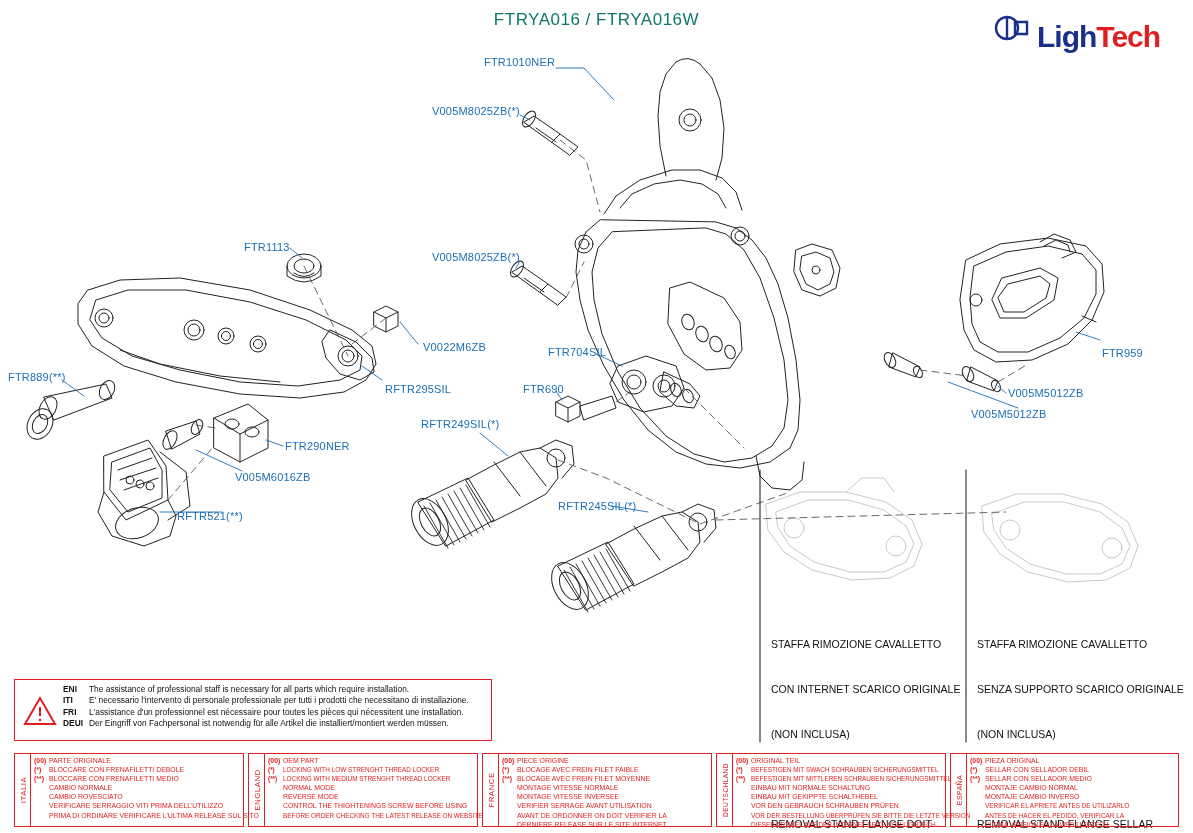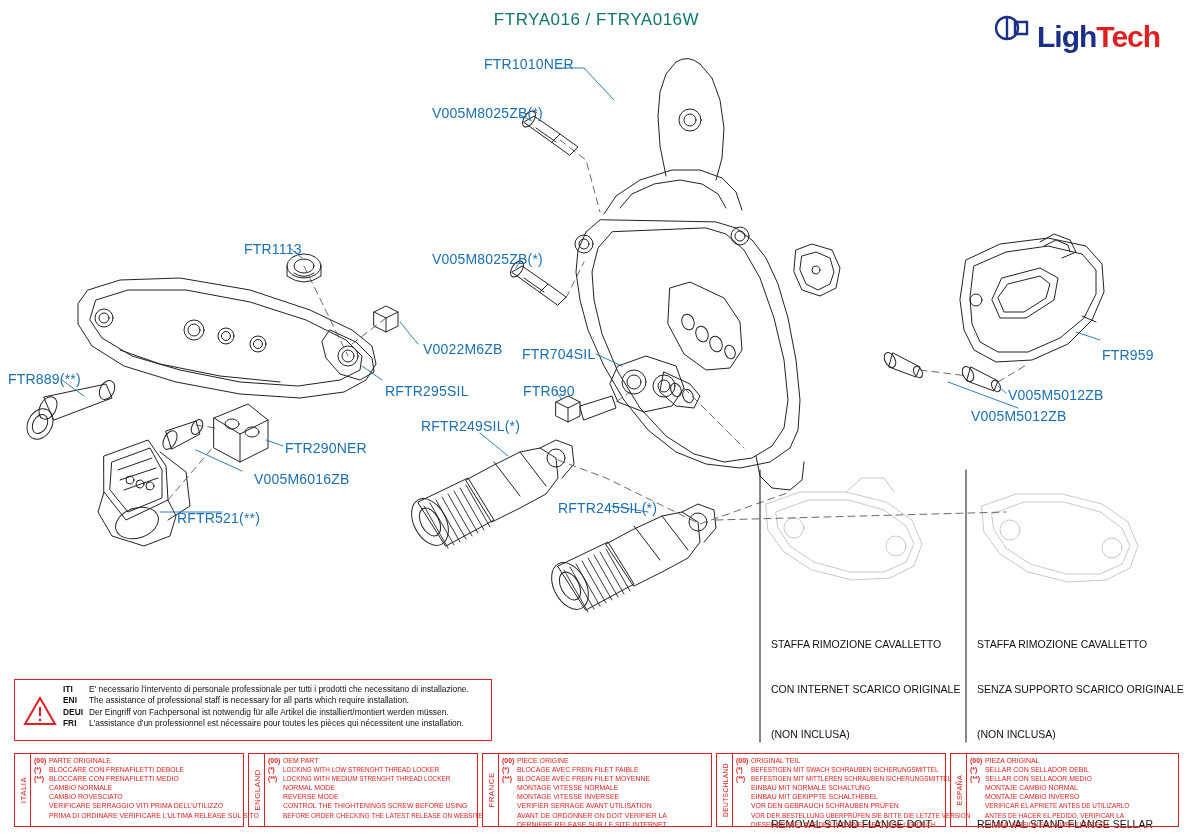--- a/index.html
+++ b/index.html
@@ -20,21 +20,21 @@
   
   .logo{position:absolute;right:20px;top:14px;width:180px;height:44px;}
   .logo-text{
     position:absolute;left:44px;top:6px;font-size:30px;font-weight:bold;
     color:#1b2f8a;letter-spacing:-1px;font-family:"Liberation Sans",sans-serif;
   }
   .logo-text .t{color:#e02020;}
 
   
   .lbl{
-    position:absolute;font-size:14px;color:#1b6fb5;white-space:nowrap;
+    position:absolute;font-size:11px;color:#1b6fb5;white-space:nowrap;
     letter-spacing:.2px;
   }
 
   
   .blk-text{
     position:absolute;font-size:10.5px;color:#111;line-height:15px;white-space:pre;
   }
 
   
   .warnbox{
@@ -344,23 +344,23 @@
   </div>
 
   <div class="lbl" style="left:484px;top:56px">FTR1010NER</div>
   <div class="lbl" style="left:432px;top:105px">V005M8025ZB(*)</div>
   <div class="lbl" style="left:432px;top:251px">V005M8025ZB(*)</div>
   <div class="lbl" style="left:244px;top:241px">FTR1113</div>
   <div class="lbl" style="left:423px;top:341px">V0022M6ZB</div>
   <div class="lbl" style="left:385px;top:383px">RFTR295SIL</div>
   <div class="lbl" style="left:8px;top:371px">FTR889(**)</div>
   <div class="lbl" style="left:285px;top:440px">FTR290NER</div>
-  <div class="lbl" style="left:254px;top:471px">V005M6016ZB</div>
+  <div class="lbl" style="left:235px;top:471px">V005M6016ZB</div>
   <div class="lbl" style="left:177px;top:510px">RFTR521(**)</div>
-  <div class="lbl" style="left:522px;top:346px">FTR704SIL</div>
+  <div class="lbl" style="left:548px;top:346px">FTR704SIL</div>
   <div class="lbl" style="left:523px;top:383px">FTR690</div>
   <div class="lbl" style="left:421px;top:418px">RFTR249SIL(*)</div>
   <div class="lbl" style="left:558px;top:500px">RFTR245SIL(*)</div>
   <div class="lbl" style="left:1102px;top:347px">FTR959</div>
   <div class="lbl" style="left:1008px;top:387px">V005M5012ZB</div>
   <div class="lbl" style="left:971px;top:408px">V005M5012ZB</div>
 
   <div class="blk-text" style="left:771px;top:607px">
     <div>STAFFA RIMOZIONE CAVALLETTO</div>
     <div>CON INTERNET SCARICO ORIGINALE</div>
@@ -383,24 +383,24 @@
     
   </div>
 
   <div class="warnbox">
     <svg class="warn-tri" viewBox="0 0 34 30">
       <path d="M17 2 L32 28 L2 28 Z" fill="none" stroke="#e02020" stroke-width="2"></path>
       <path d="M17 11 L17 20" stroke="#e02020" stroke-width="2"></path>
       <circle cx="17" cy="24" r="1.3" fill="#e02020"></circle>
     </svg>
     <div class="warn-lines">
+      <span><b class="cc">ENI</b><i style="font-style:normal">The assistance of professional staff is necessary for all parts which require installation.</i></span>
       <span><b class="cc">ITI</b><i style="font-style:normal">E' necessario l'intervento di personale professionale per tutti i prodotti che necessitano di installazione.</i></span>
-      <span><b class="cc">ENI</b><i style="font-style:normal">The assistance of professional staff is necessary for all parts which require installation.</i></span>
+      <span><b class="cc">FRI</b><i style="font-style:normal">L'assistance d'un professionnel est nécessaire pour toutes les pièces qui nécessitent une installation.</i></span>
       <span><b class="cc">DEUI</b><i style="font-style:normal">Der Eingriff von Fachpersonal ist notwendig  für alle Artikel die installiert/montiert werden müssen.</i></span>
-      <span><b class="cc">FRI</b><i style="font-style:normal">L'assistance d'un professionnel est nécessaire pour toutes les pièces qui nécessitent une installation.</i></span>
     </div>
   </div>
 
   <div class="langbox" style="left:14px;width:230px">
     <div class="side">
         <span>ITALIA</span>
       </div>
     <div class="body">
       <div class="ln"><b class="mark">(00)</b><span>PARTE ORIGINALE</span></div>
       <div class="ln"><b class="mark">(*)</b><span>BLOCCARE CON FRENAFILETTI DEBOLE</span></div>

